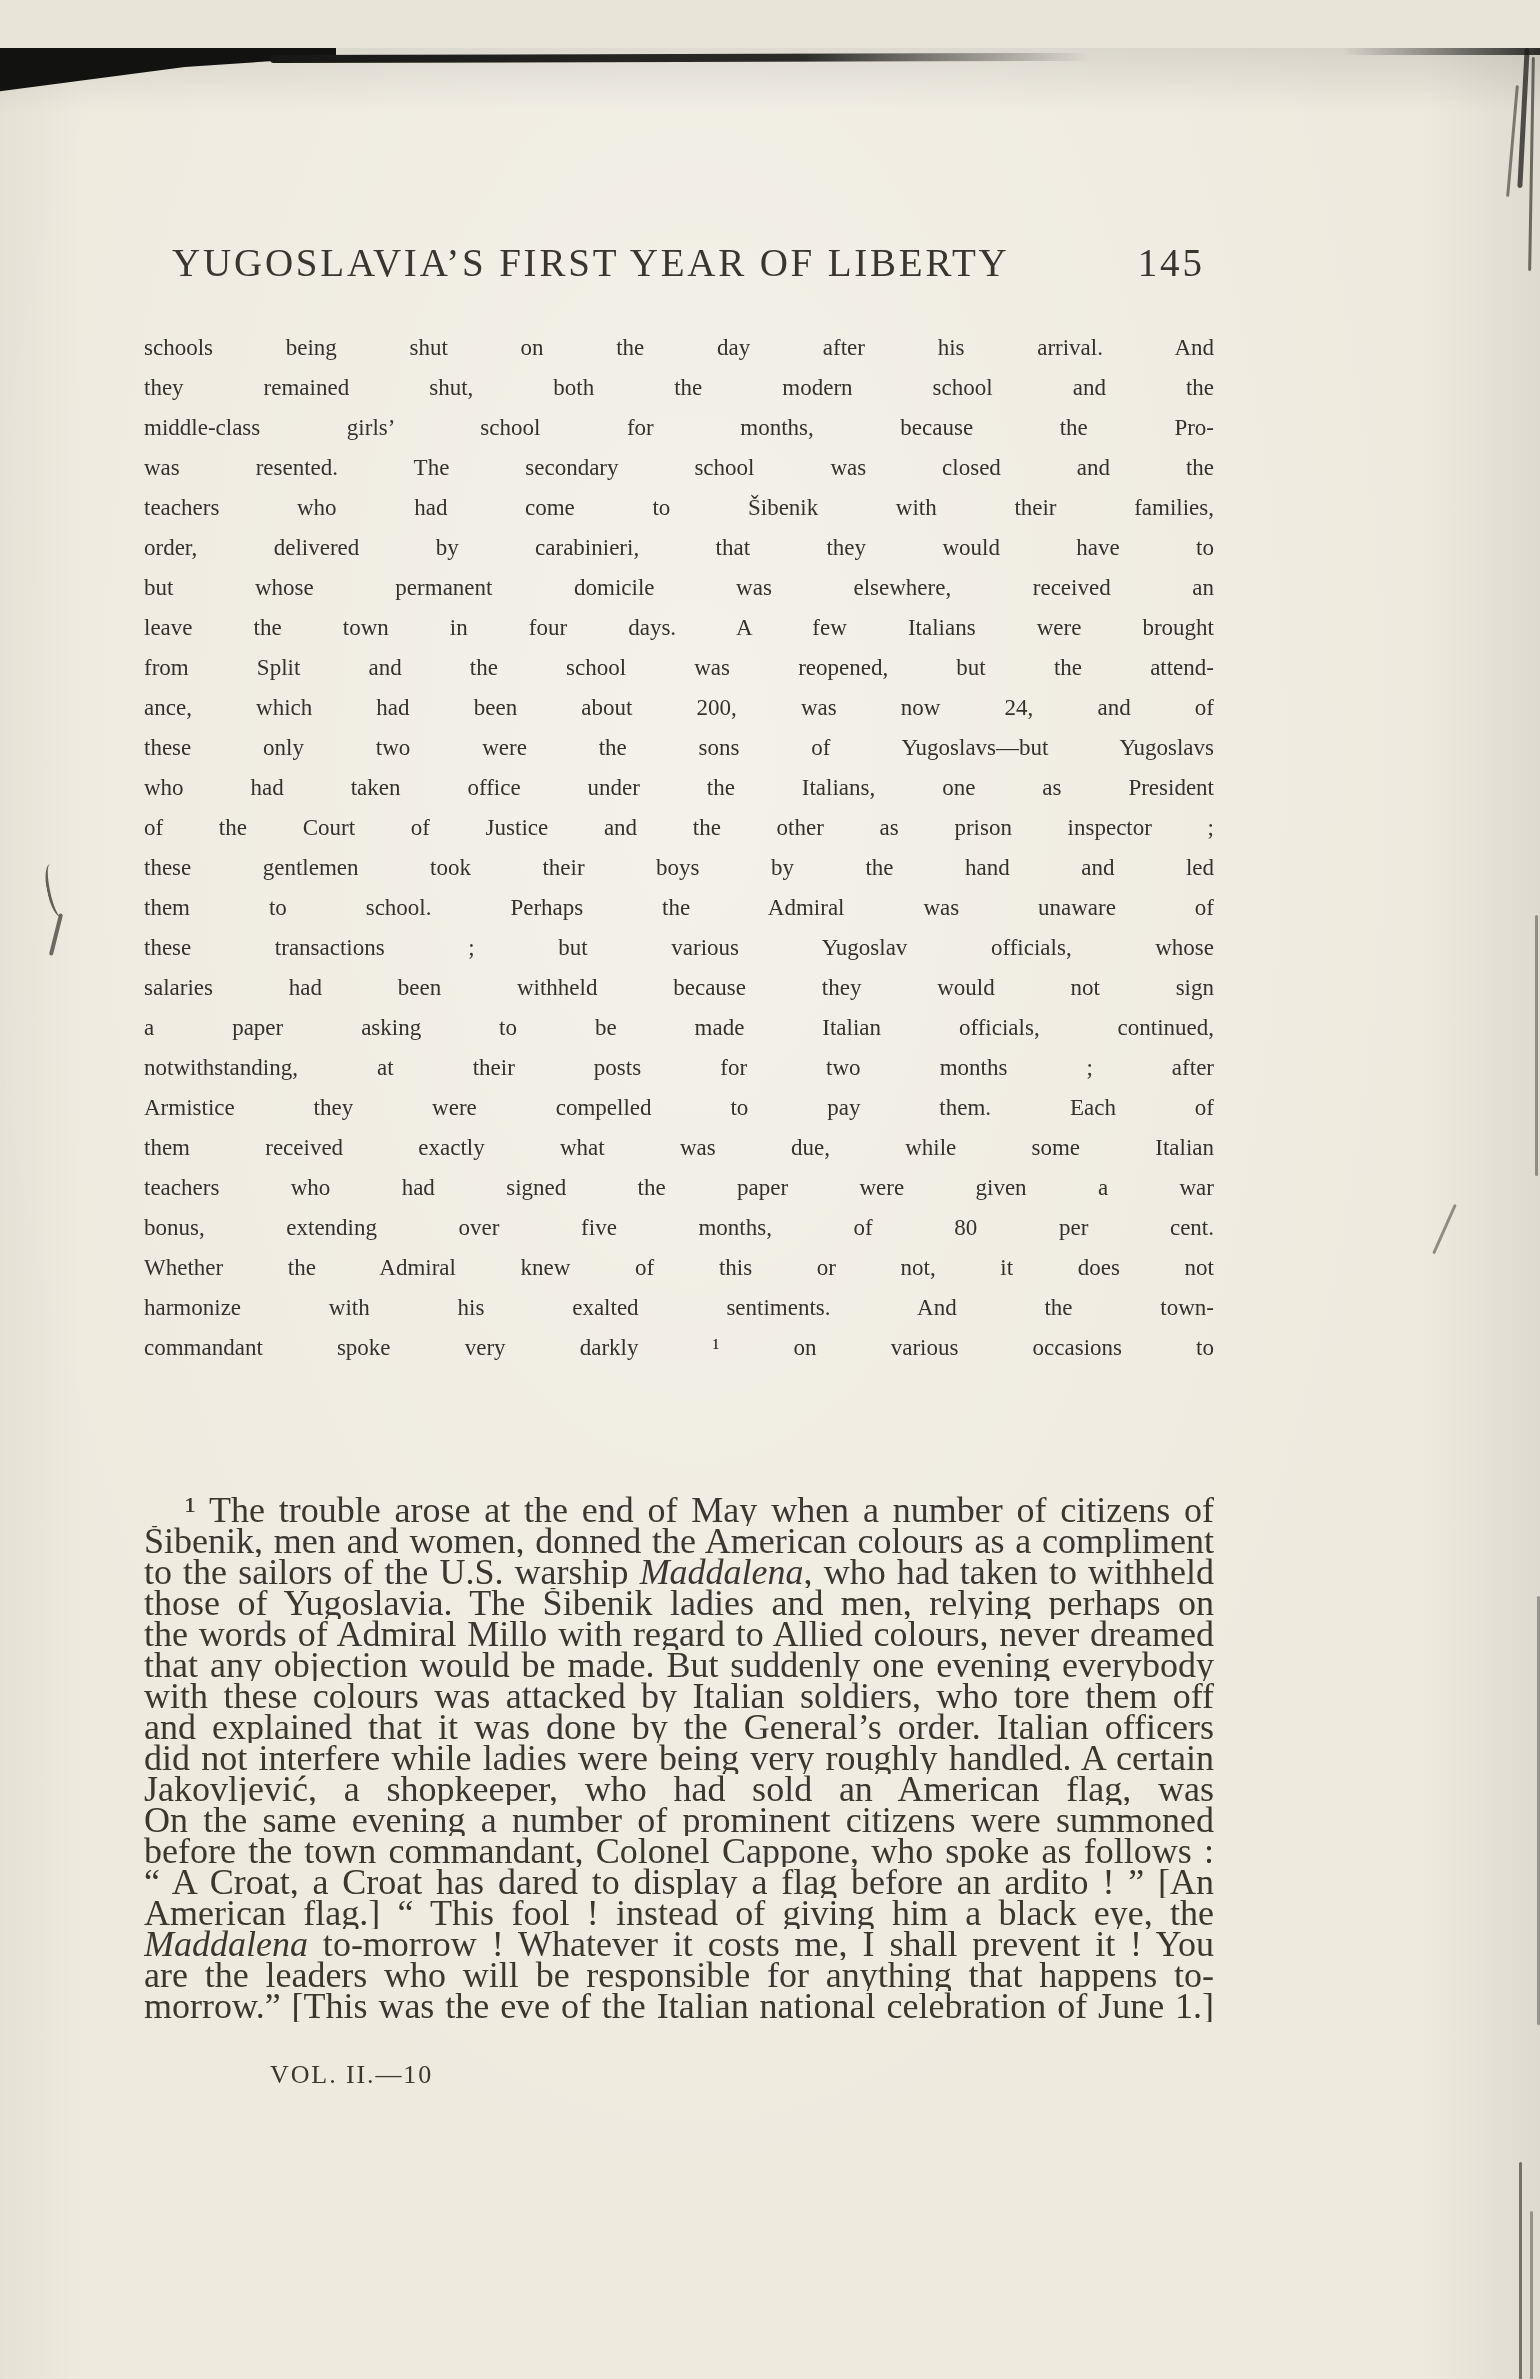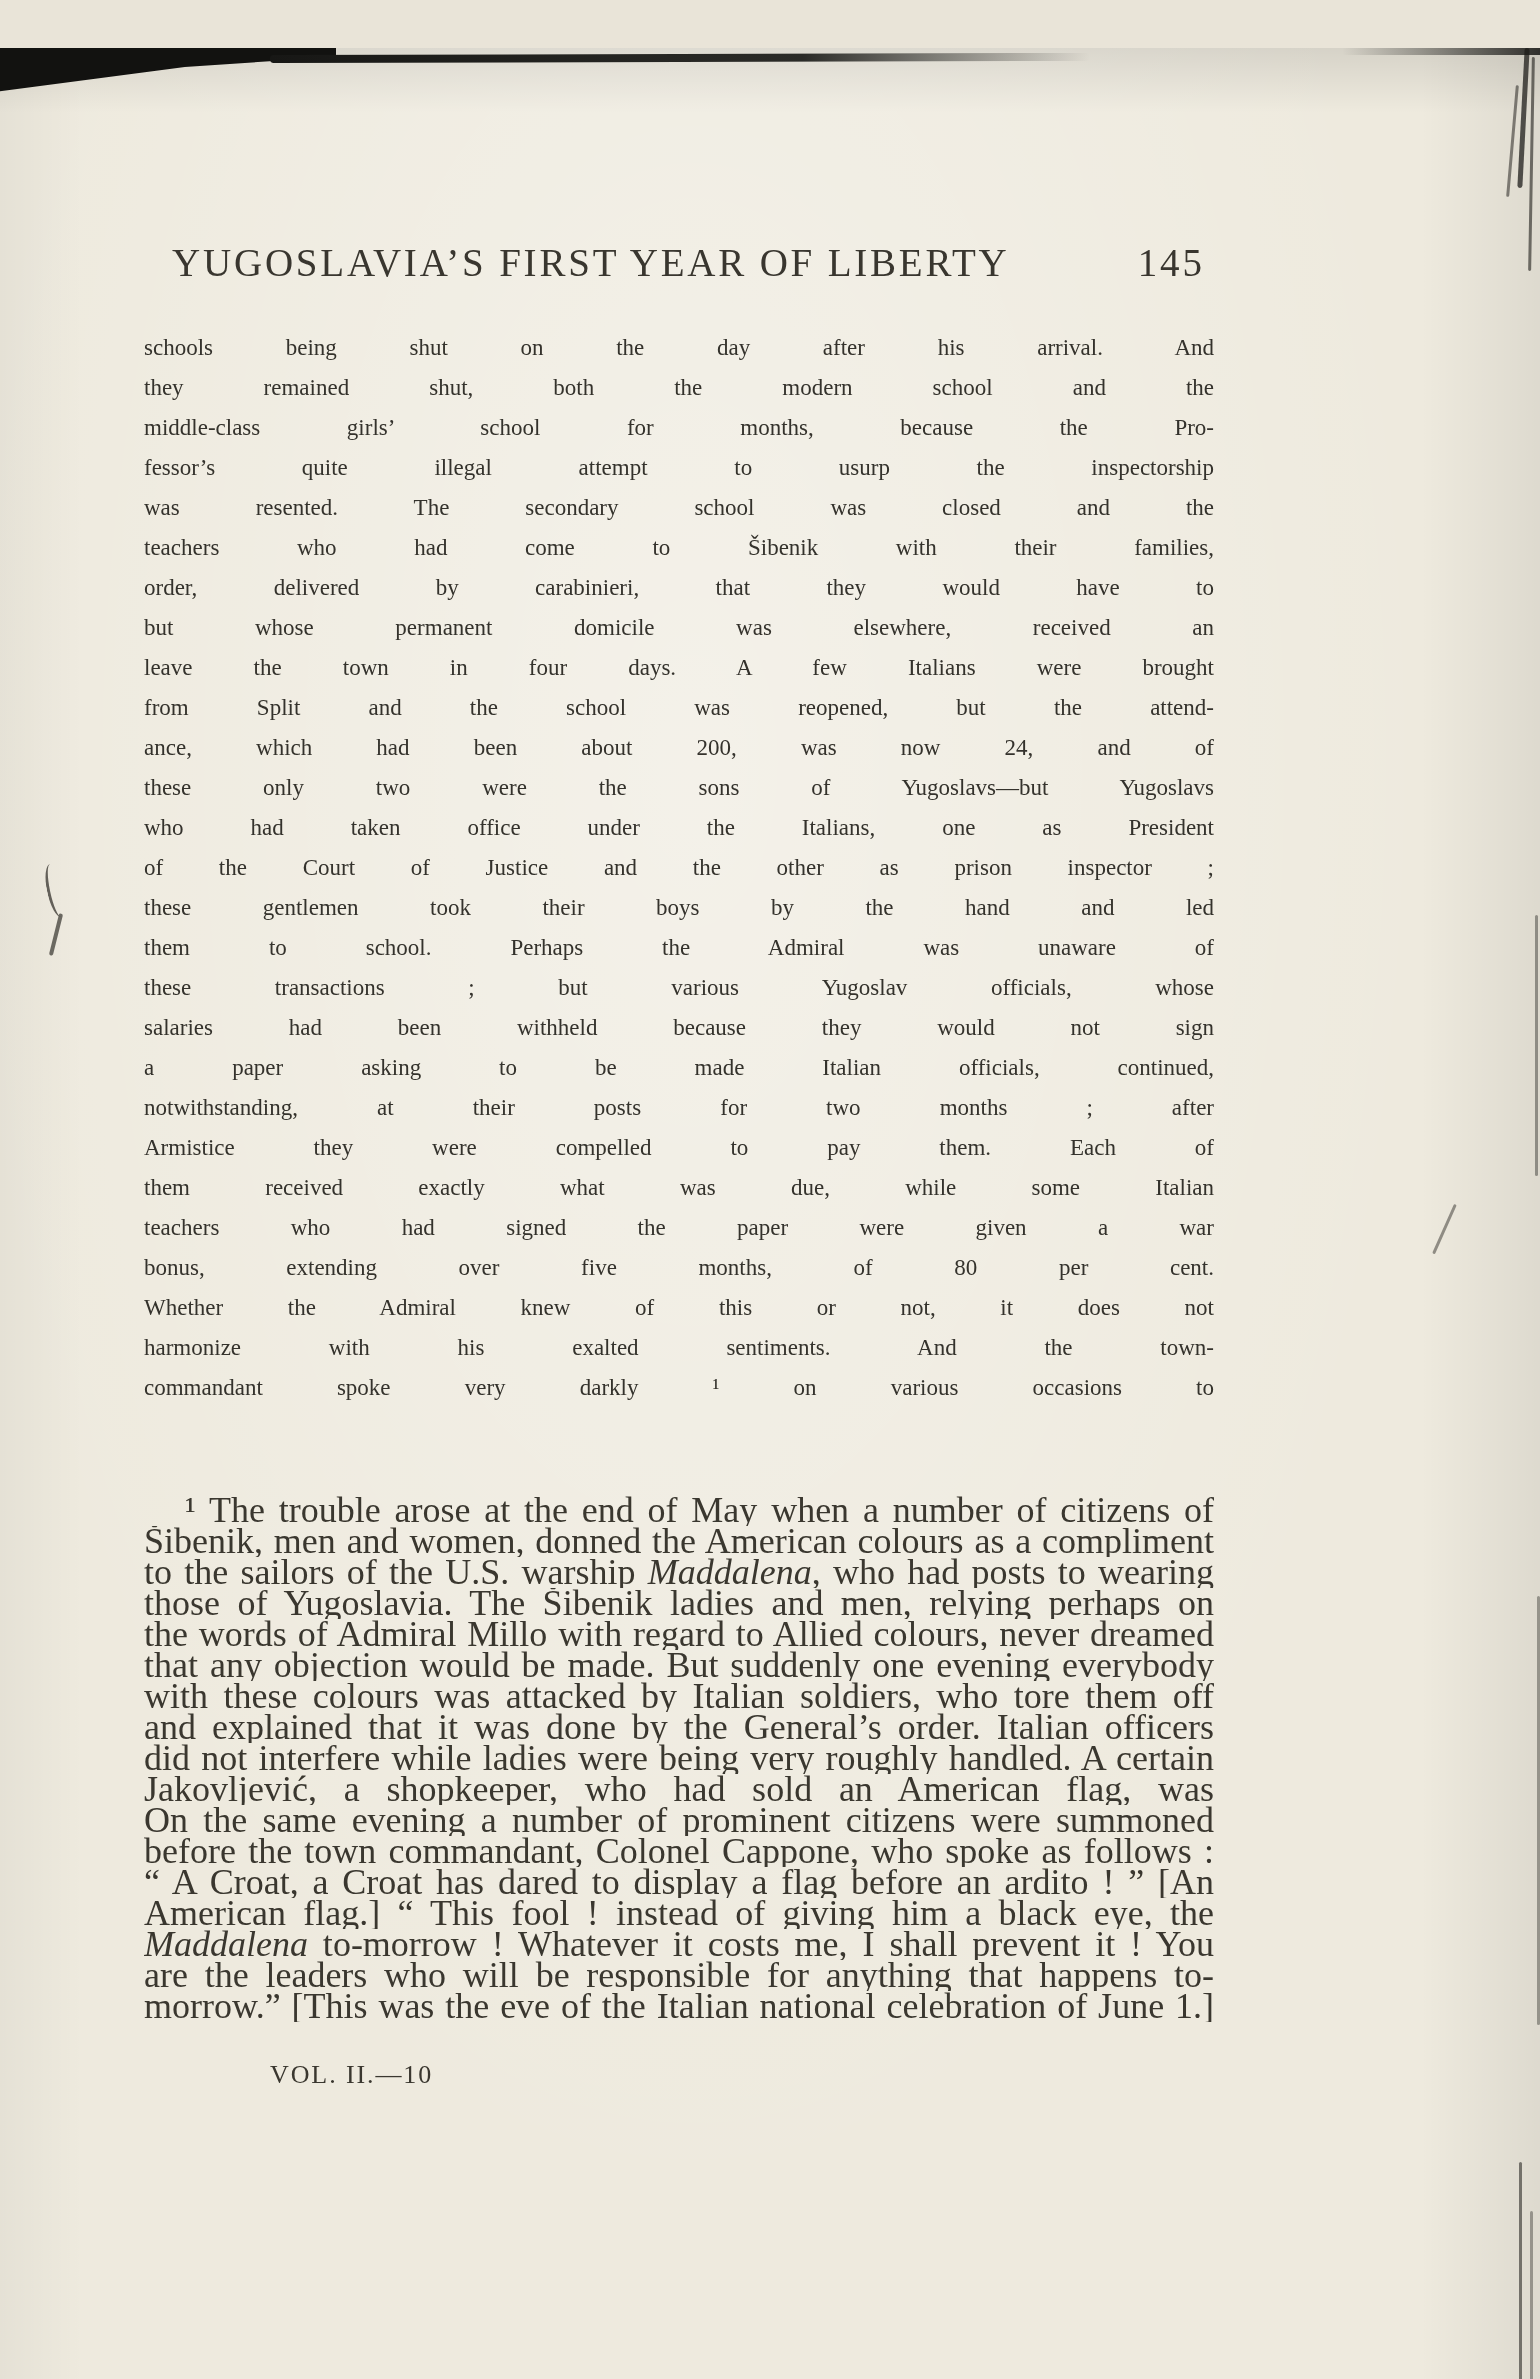--- a/index.html
+++ b/index.html
@@ -114,21 +114,20 @@
 
   <div class="header">
     <span>YUGOSLAVIA’S FIRST YEAR OF LIBERTY</span>
     <span>145</span>
   </div>
 
   <div class="body-block">
     <div class="line">schools being shut on the day after his arrival. And</div>
     <div class="line">they remained shut, both the modern school and the</div>
     <div class="line">middle-class girls’ school for months, because the Pro-</div>
-    <div class="line">fessor’s quite illegal attempt to usurp the inspectorship</div>
     <div class="line">was resented. The secondary school was closed and the</div>
     <div class="line">teachers who had come to Šibenik with their families,</div>
     <div class="line">order, delivered by carabinieri, that they would have to</div>
     <div class="line">but whose permanent domicile was elsewhere, received an</div>
     <div class="line">leave the town in four days. A few Italians were brought</div>
     <div class="line">from Split and the school was reopened, but the attend-</div>
     <div class="line">ance, which had been about 200, was now 24, and of</div>
     <div class="line">these only two were the sons of Yugoslavs—but Yugoslavs</div>
     <div class="line">who had taken office under the Italians, one as President</div>
     <div class="line">of the Court of Justice and the other as prison inspector ;</div>
@@ -143,21 +142,21 @@
     <div class="line">teachers who had signed the paper were given a war</div>
     <div class="line">bonus, extending over five months, of 80 per cent.</div>
     <div class="line">Whether the Admiral knew of this or not, it does not</div>
     <div class="line">harmonize with his exalted sentiments. And the town-</div>
     <div class="line">commandant spoke very darkly ¹ on various occasions to</div>
   </div>
 
   <div class="footnote-block">
     <div class="fn-line first">¹ The trouble arose at the end of May when a number of citizens of</div>
     <div class="fn-line">Šibenik, men and women, donned the American colours as a compliment</div>
-    <div class="fn-line"><span>to the sailors of the U.S. warship </span><span class="it">Maddalena</span><span>, who had posts to wearing</span></div>
+    <div class="fn-line"><span>to the sailors of the U.S. warship </span><span class="it">Maddalena</span><span>, who had taken to withheld</span></div>
     <div class="fn-line">those of Yugoslavia. The Šibenik ladies and men, relying perhaps on</div>
     <div class="fn-line">the words of Admiral Millo with regard to Allied colours, never dreamed</div>
     <div class="fn-line">that any objection would be made. But suddenly one evening everybody</div>
     <div class="fn-line">with these colours was attacked by Italian soldiers, who tore them off</div>
     <div class="fn-line">and explained that it was done by the General’s order. Italian officers</div>
     <div class="fn-line">did not interfere while ladies were being very roughly handled. A certain</div>
     <div class="fn-line">Jakovljević, a shopkeeper, who had sold an American flag, was imprisoned.</div>
     <div class="fn-line">On the same evening a number of prominent citizens were summoned</div>
     <div class="fn-line">before the town commandant, Colonel Cappone, who spoke as follows :</div>
     <div class="fn-line">“ A Croat, a Croat has dared to display a flag before an ardito ! ” [An</div>

